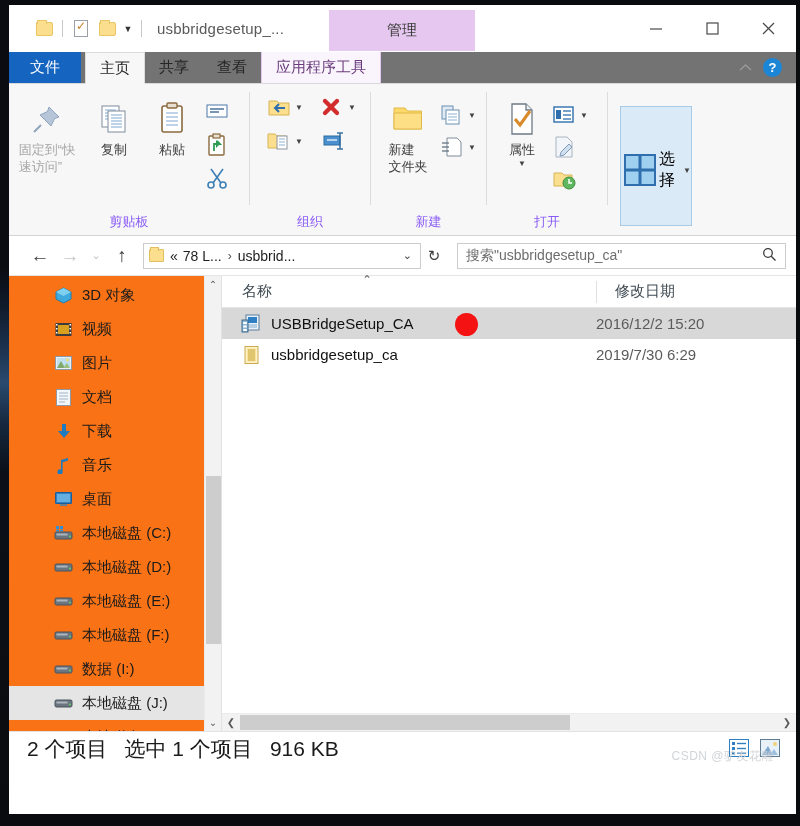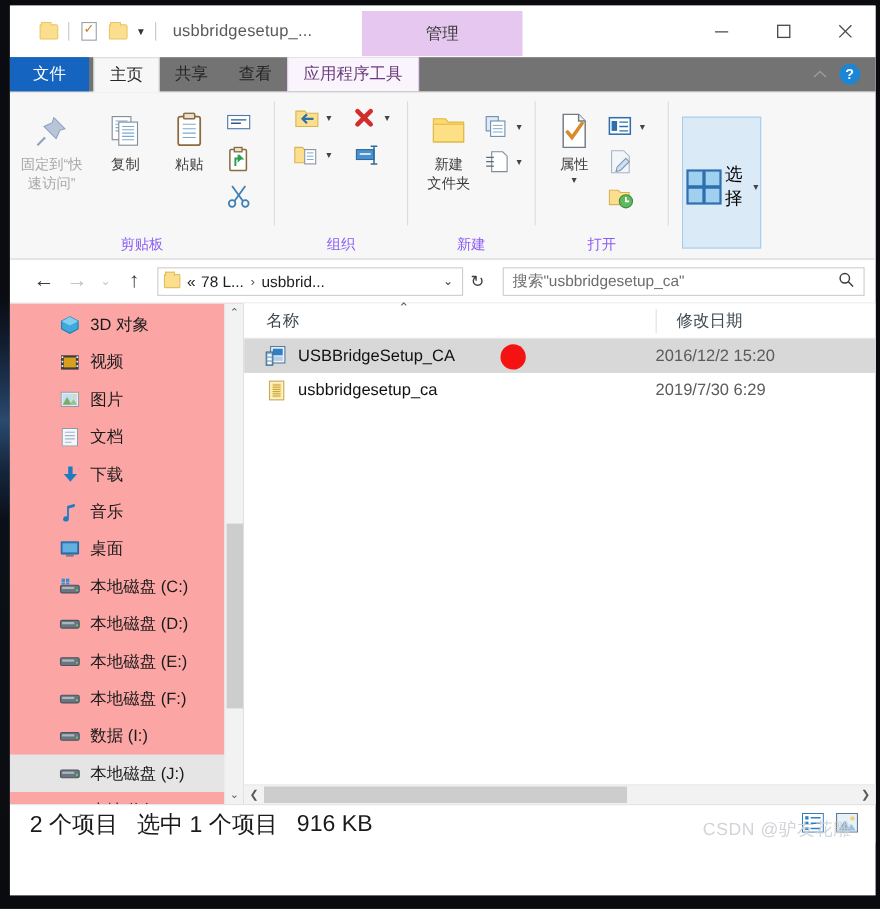--- a/index.html
+++ b/index.html
@@ -108,21 +108,21 @@
     font-size:13px; color:#8b5cf6; width:100%;
   }
   .rgroup-div { width:1px; background:#dcdcdc; margin:8px 0 30px 0; }
 
   .bigbtn {
     width:72px; display:flex; flex-direction:column; align-items:center;
     padding-top:6px;
   }
   .bigbtn .ic { height:42px; display:flex; align-items:center; justify-content:center; }
   .bigbtn .lbl {
-    font-size:13px; color:#3c3c3c; text-align:center; line-height:1.28; margin-top:2px;
+    font-size:13px; color:#3c3c3c; text-align:left; line-height:1.28; margin-top:2px;
   }
   .bigbtn.dim .lbl { color:#a7a7a7; }
 
   .smallstack { display:flex; flex-direction:column; gap:6px; padding-top:8px; }
   .smallrow { display:flex; align-items:center; gap:3px; height:26px; }
   .dd-caret { font-size:8px; color:#444; }
 
   .sel-btn {
     width:72px; background:#dbeaf7; border:1px solid #a8cbe8;
     display:flex; flex-direction:row; align-items:center; padding-top:8px;
@@ -154,21 +154,21 @@
     margin-left:10px; flex:1; height:26px; border:1px solid #ccc; background:#fff;
     display:flex; align-items:center; padding:0 8px;
   }
   .searchbox .ph { font-size:14px; color:#6d6d6d; white-space:nowrap; }
   .search-ico { margin-left:auto; color:#444; font-size:14px; }
 
   
   .main { display:flex; height:455px; background:#fff; }
 
   
-  .navpane { width:212px; position:relative; background:#fca5a5; overflow:hidden; }
+  .navpane { width:212px; position:relative; background:#f97316; overflow:hidden; }
   .navlist { padding-top:2px; }
   .navitem {
     height:34px; display:flex; align-items:center; gap:9px; padding-left:45px;
     font-size:15px; color:#1b1b1b; white-space:nowrap;
   }
   .navitem.selected { background:#e5e5e5; }
   .navicon { width:19px; height:19px; flex:0 0 19px; display:flex; align-items:center; justify-content:center; }
 
   .navscroll {
     position:absolute; right:0; top:0; width:17px; height:100%;
@@ -216,21 +216,21 @@
 
   
   .statusbar {
     height:35px; border-top:1px solid #e3e3e3; background:#fff;
     display:flex; align-items:center; padding-left:18px; gap:17px; position:relative;
   }
   .st-text { font-size:21px; color:#1a1a1a; white-space:nowrap; }
   .viewicons { position:absolute; right:14px; top:4px; display:flex; gap:7px; }
   .vico { width:24px; height:24px; display:flex; align-items:center; justify-content:center; }
   .watermark {
-    position:absolute; right:22px; bottom:1px; font-size:16px; color:#cfd2d6;
+    position:absolute; right:22px; bottom:1px; font-size:12px; color:#cfd2d6;
     letter-spacing:0.5px; white-space:nowrap; opacity:0.95;
   }
 </style>
 </head>
 <body>
 
 <div id="root">
 
   <div class="edge-top"></div>
   <div class="edge-left"></div>

